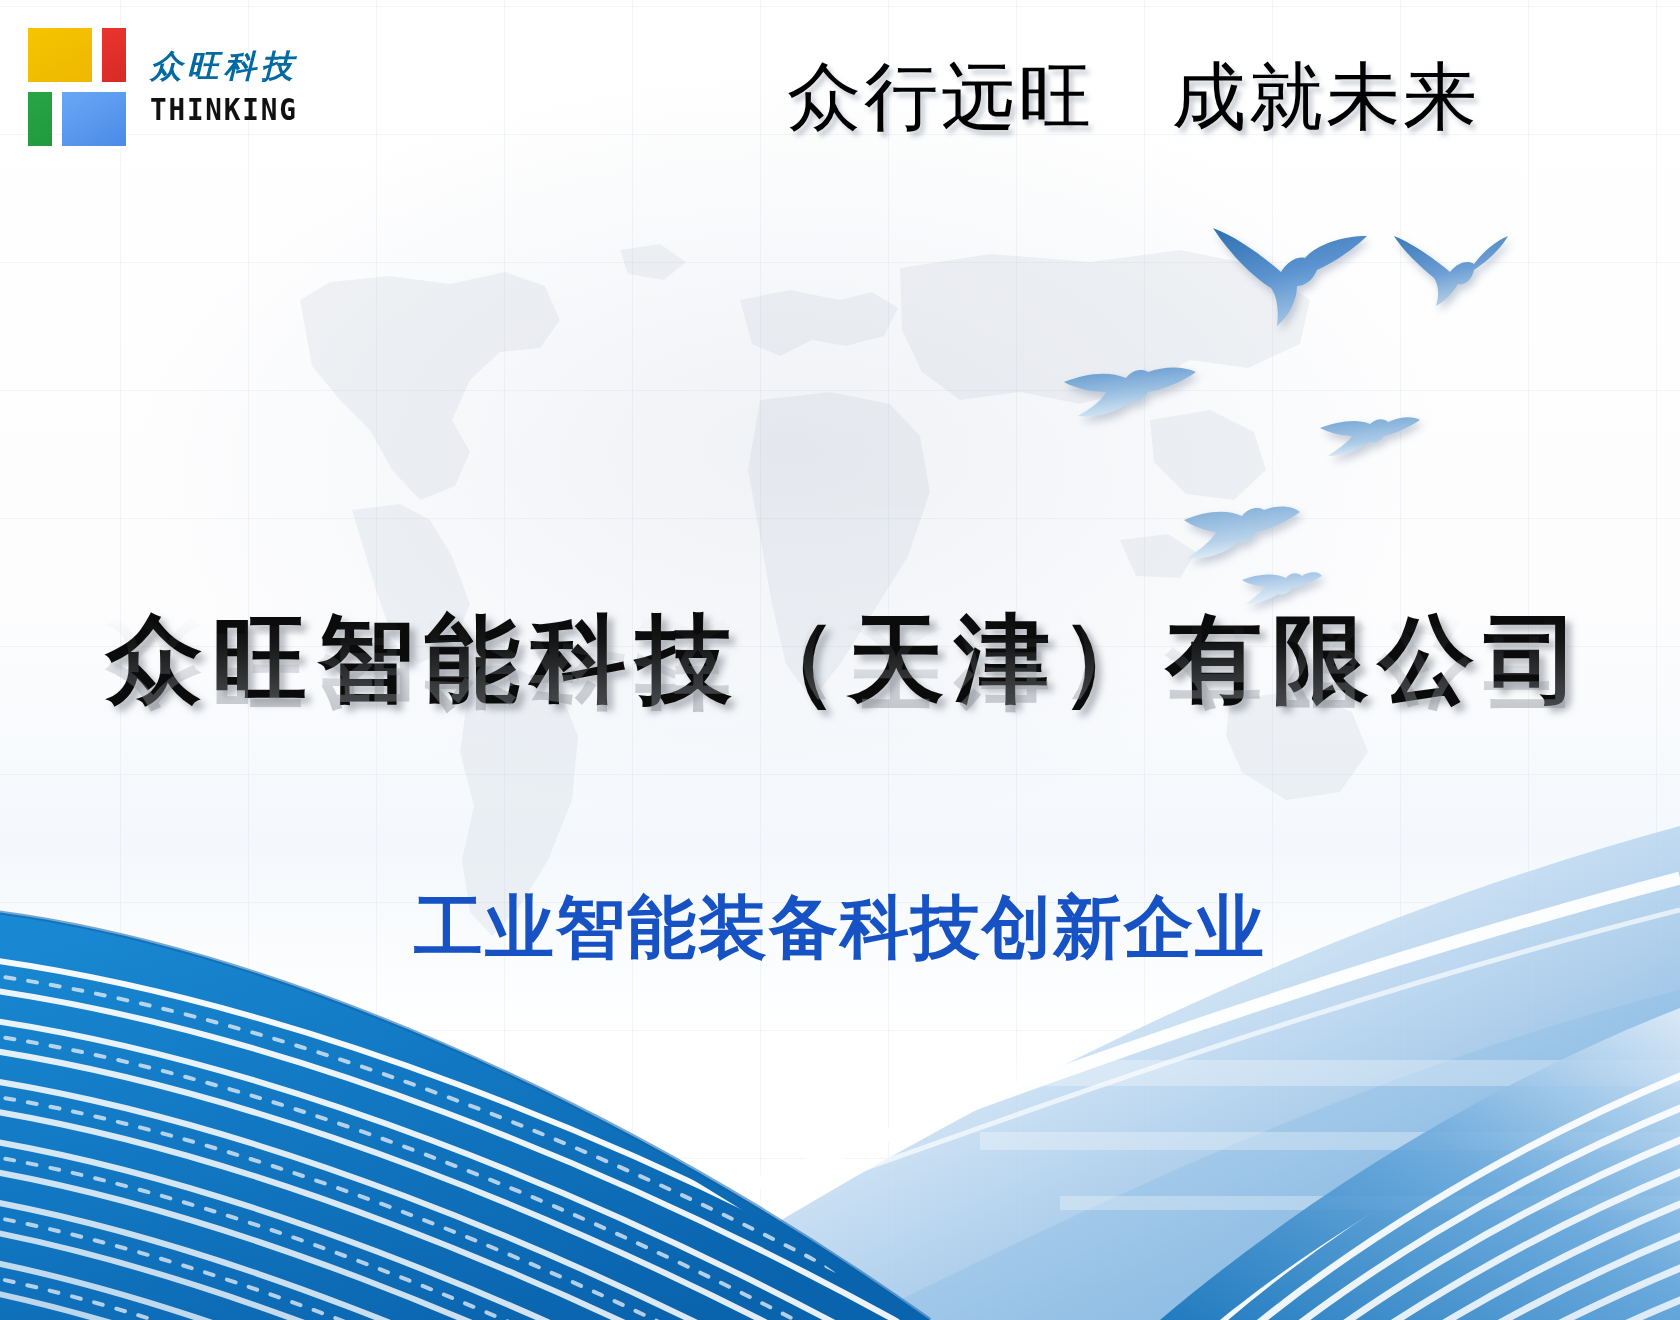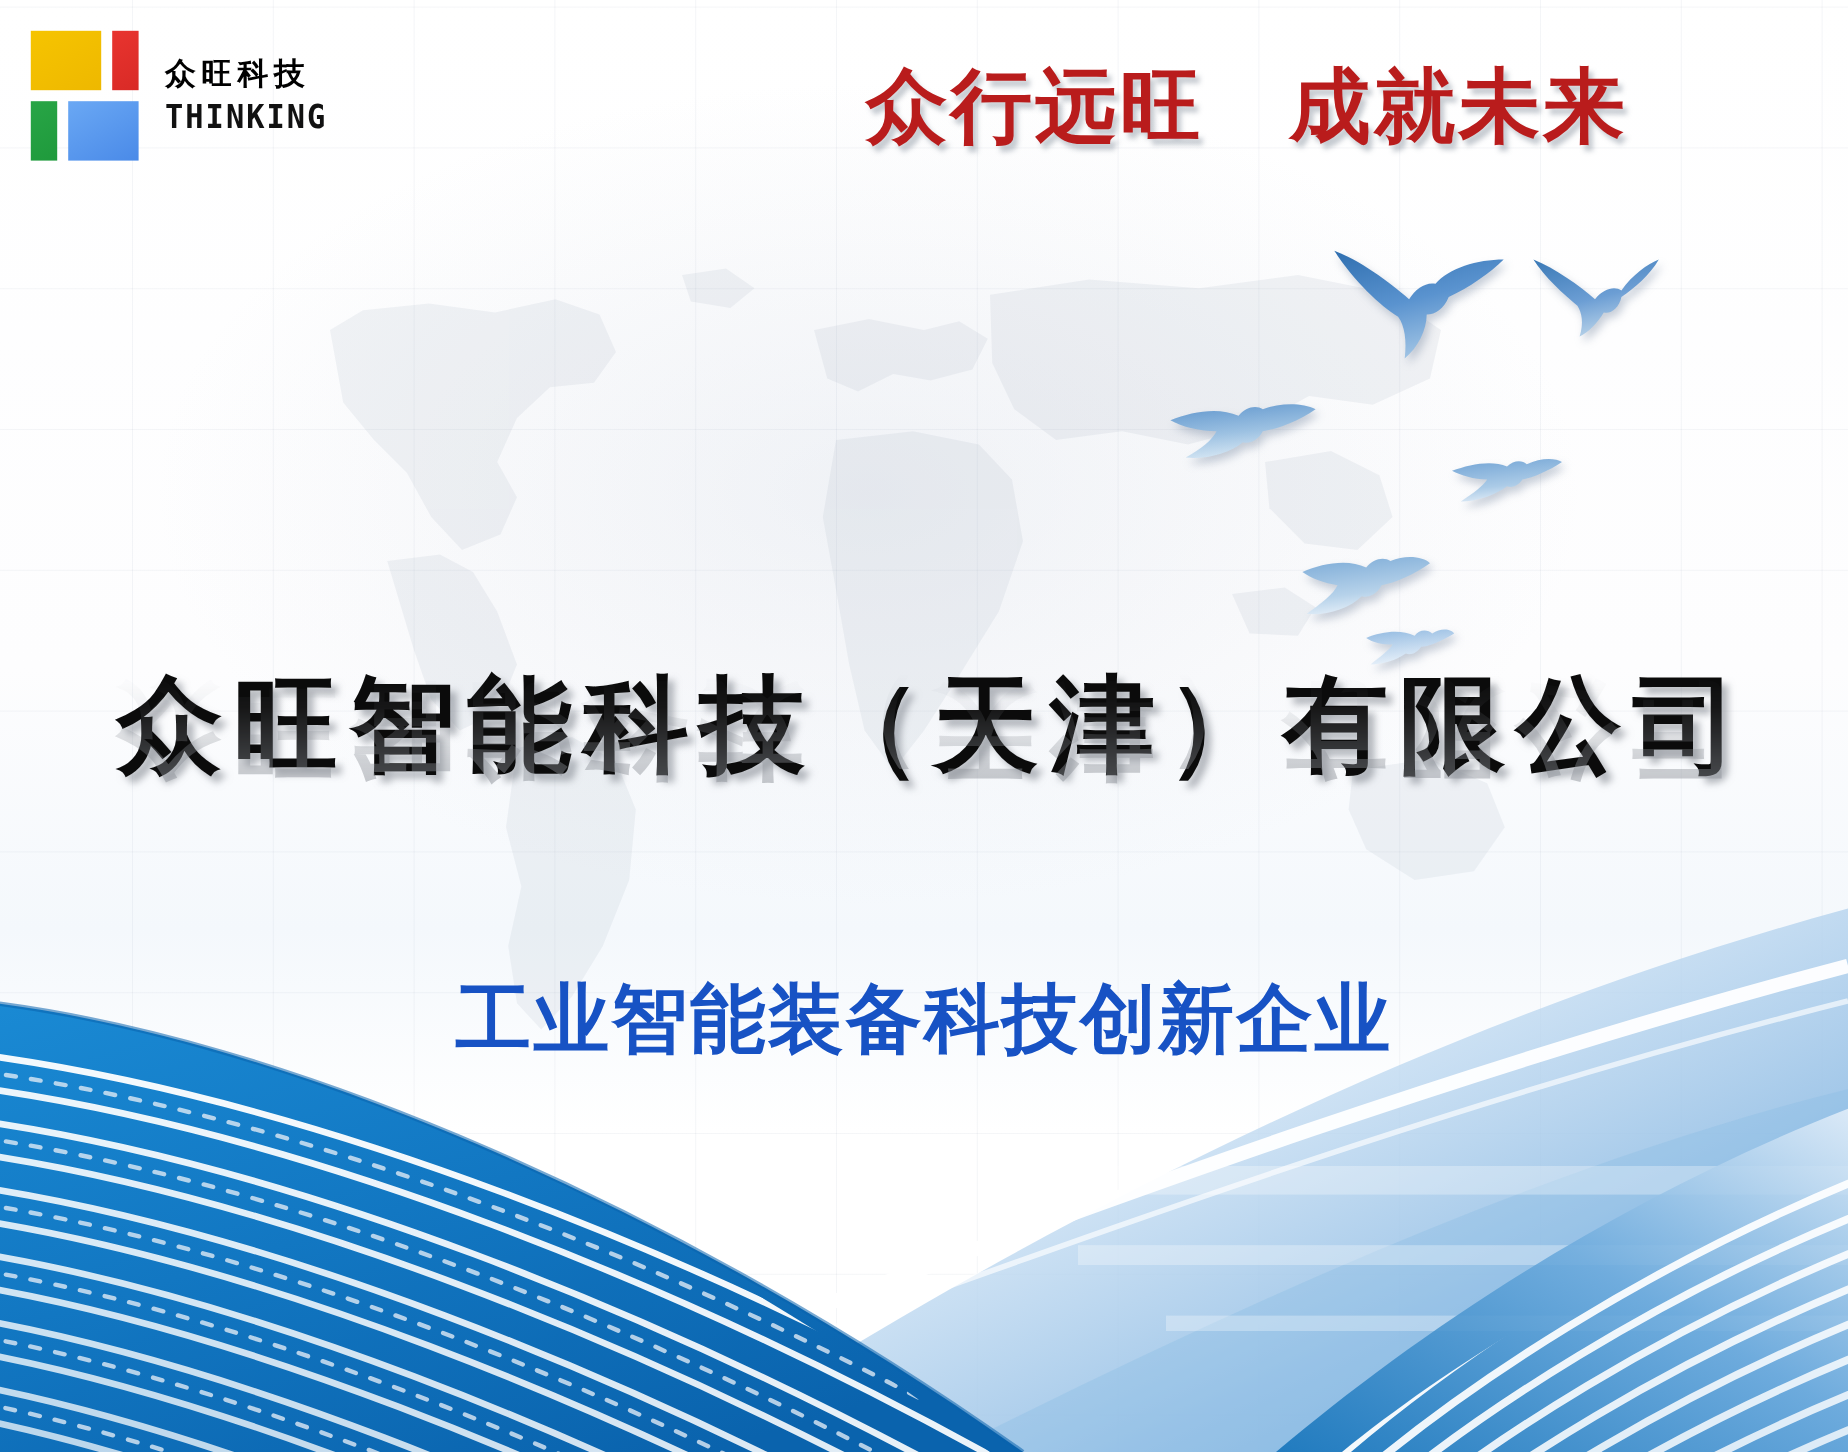--- a/index.html
+++ b/index.html
@@ -64,49 +64,50 @@
   .sq-blue   { left: 34px; top: 64px;width: 64px; height: 54px;  background: linear-gradient(150deg,#6aa8f4,#4a8ae8); }
 
   #logo-words {
     margin-left: 16px;
     display: flex;
     flex-direction: column;
     justify-content: center;
     height: 110px;
   }
   #logo-cn {
-    font-size: 28px;
+    font-size: 32px;
     letter-spacing: 5px;
-    color: #000000;
+    color: #0369a1;
     font-weight: 600;
     line-height: 1.1;
     white-space: nowrap;
+    font-style: italic;
   }
   #logo-en {
     font-size: 30px;
     font-weight: 800;
     letter-spacing: 2.0px;
     color: #111111;
     margin-top: 10px;
     line-height: 1;
     white-space: nowrap;
     font-family: "DejaVu Sans Mono", "Liberation Mono", monospace;
     transform: scaleX(0.92);
     transform-origin: left center;
   }
 
   
   #slogan {
     position: absolute;
     right: 200px;
     top: 58px;
     font-size: 74px;
-    font-weight: 700;
+    font-weight: 400;
     letter-spacing: 3px;
-    color: #b91c1c;
+    color: #000000;
     white-space: nowrap;
     text-shadow: 4px 5px 5px rgba(120,130,145,.42);
     line-height: 1.05;
     text-align: center;
   }
 
   
   .bird {
     position: absolute;
     pointer-events: none;

